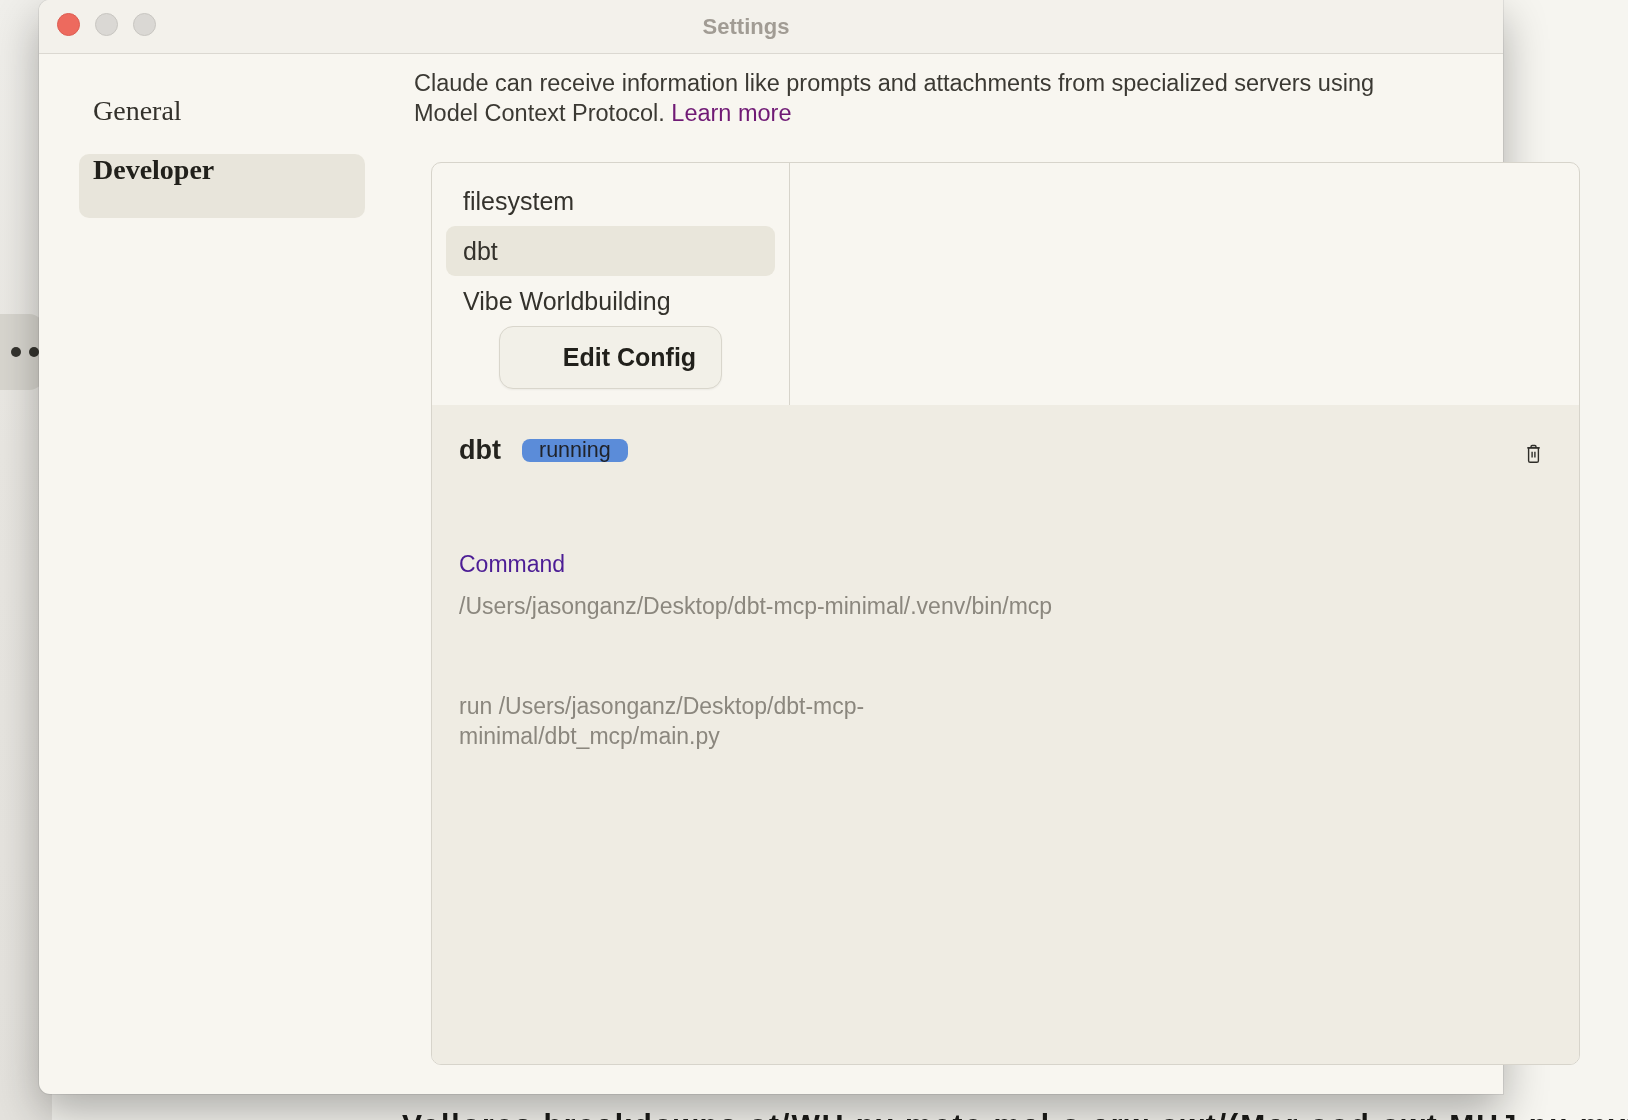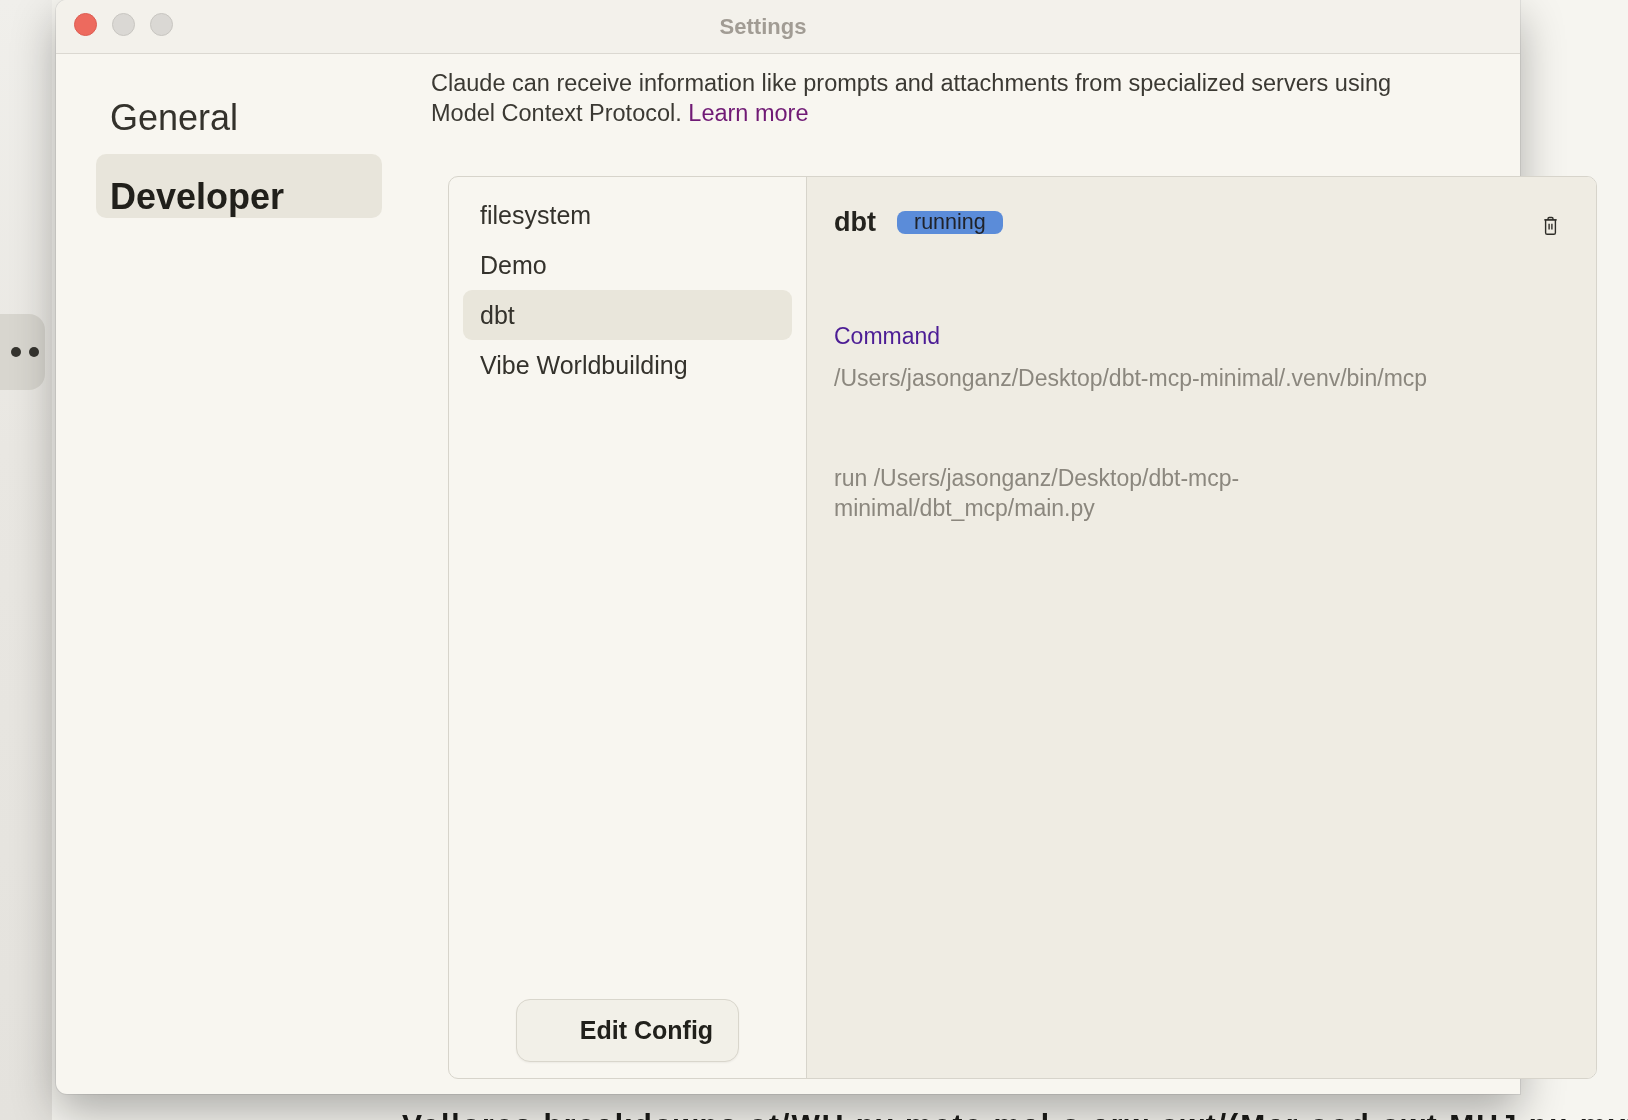--- a/index.html
+++ b/index.html
@@ -27,55 +27,55 @@
   .bottom-strip {
     position:absolute; left:402px; right:0; bottom:0; height:9px; overflow:hidden;
   }
   .bottom-strip span {
     display:block; margin-top:-3px; white-space:nowrap;
     font-weight:bold; font-size:30px; letter-spacing:2px; color:#1b1b18;
   }
 
   
   .window {
-    position:absolute; left:56px; top:0; width:1464px; height:1094px;
+    position:absolute; left:39px; top:0; width:1464px; height:1094px;
     background:#f8f6f0; border-radius:11px 0 0 11px;
     box-shadow:0 18px 45px rgba(0,0,0,0.30), 0 0 0 1px rgba(0,0,0,0.07);
   }
   .titlebar {
     position:relative; height:54px; background:#f3f1eb;
     border-bottom:1px solid #dbd8d1; border-radius:11px 0 0 0;
     display:flex; align-items:center; justify-content:center;
   }
   .titlebar .title { font-size:22px; font-weight:bold; color:#a19c94; padding-right:50px; }
   .lights { position:absolute; left:18px; top:13px; display:flex; gap:15px; }
   .light { width:23px; height:23px; border-radius:50%; }
   .light.red  { background:#ed6a5e; border:1px solid #dd5d52; }
   .light.gray { background:#dad8d4; border:1px solid #c8c6c1; }
 
   .content { display:flex; height:1039px; }
 
   
   .sidebar { width:375px; padding:41px 0 0 40px; flex:none; }
   .side-item {
-    width:286px; height:44px; display:flex; align-items:flex-end;
-    padding-left:14px; border-radius:10px; font-size:36px; color:#34322c;
-    margin-bottom:15px; cursor:default;
+    width:286px; height:44px; display:flex; align-items:flex-start;
+    padding-left:14px; border-radius:10px; font-size:28px; color:#34322c;
+    margin-bottom:15px; cursor:default;font-family:Liberation Serif, serif;
   }
   .side-item.active { height:64px; background:#e8e5db; font-weight:bold; color:#21201b; }
 
   
   .main { flex:1; min-width:0; }
   .description { margin-top:14px; font-size:23.5px; line-height:30px; color:#3b3933; }
   .description .link { color:#701a75; }
 
   .panel {
-    margin-top:48px; margin-left:17px; width:1149px; height:903px;
+    margin-top:34px; margin-left:17px; width:1149px; height:903px;
     border:1px solid #d7d4cb; border-radius:10px;
-    display:flex; background:#f8f6f0; overflow:hidden;
+    display:flex; background:#f8f6f0; overflow:hidden;flex-direction:column;
   }
 
   
   .list-col {
     width:358px; flex:none; border-right:1px solid #d7d4cb;
     display:flex; flex-direction:column; padding-top:13px;
   }
   .server-item {
     height:50px; margin:0 14px; display:flex; align-items:center;
     padding-left:17px; font-size:25px; color:#34322c; border-radius:9px;
@@ -156,23 +156,20 @@
         <div>Claude can receive information like prompts and attachments from specialized servers using</div>
         <div><span>Model Context Protocol. </span><span class="link">Learn more</span>
         </div>
       </div>
 
       <div class="panel">
 
         <div class="list-col">
           <div class="server-item">
             <span>filesystem</span>
-          </div>
-          <div class="server-item">
-            <span>Demo</span>
           </div>
           <div class="server-item active">
             <span>dbt</span>
           </div>
           <div class="server-item">
             <span>Vibe Worldbuilding</span>
           </div>
 
           <button class="edit-config-btn">Edit Config</button>
         </div>

